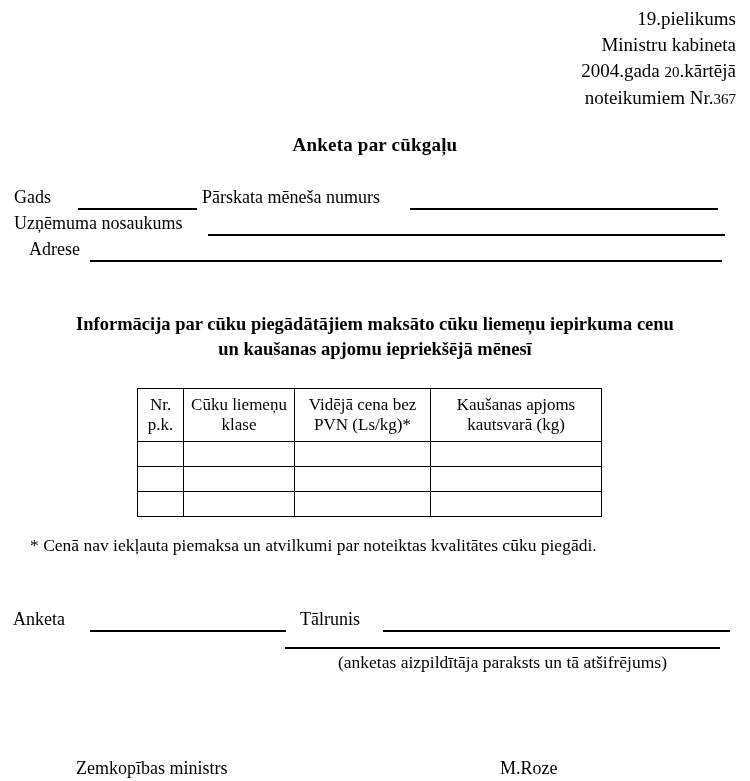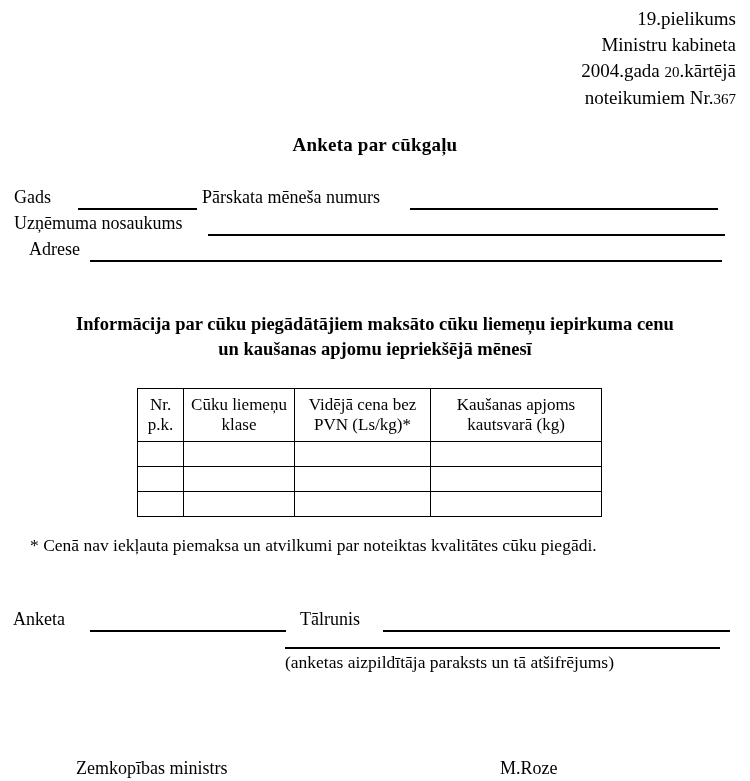--- a/index.html
+++ b/index.html
@@ -126,21 +126,21 @@
     left: 0;
     width: 750px;
     font-size: 18px;
     line-height: 22px;
   }
   .sign-caption {
     position: absolute;
     top: 652px;
     left: 285px;
     width: 435px;
-    text-align: left;
+    text-align: center;
     font-size: 17.5px;
   }
   .sign-rule {
     position: absolute;
     top: 647px;
     left: 285px;
     width: 435px;
     height: 0;
     border-bottom: 2px solid #000;
   }

